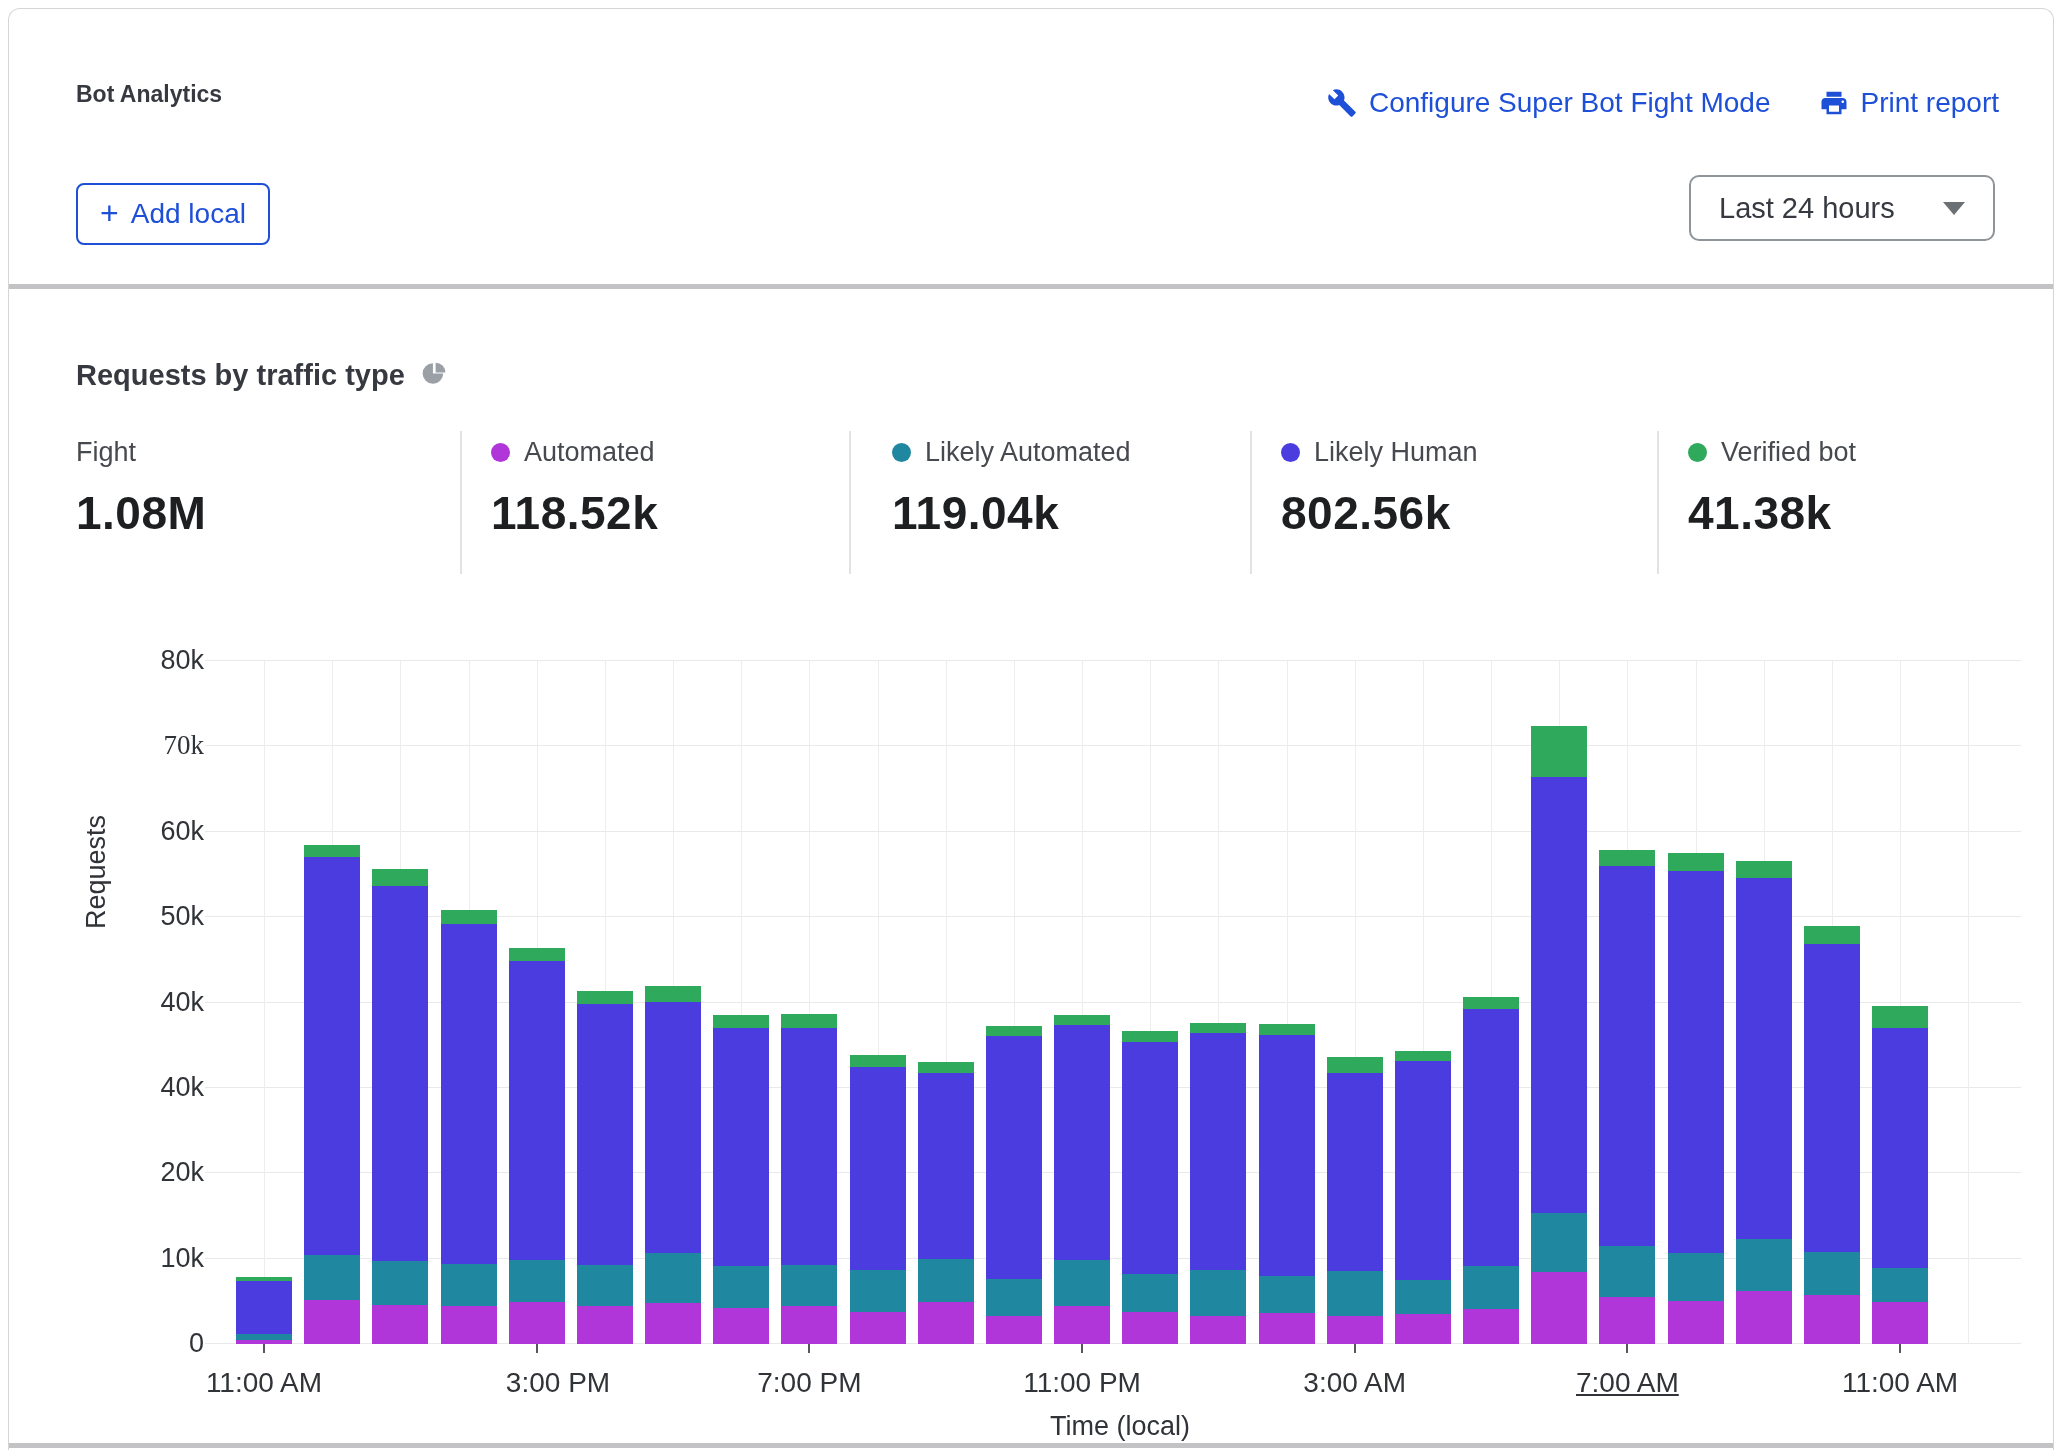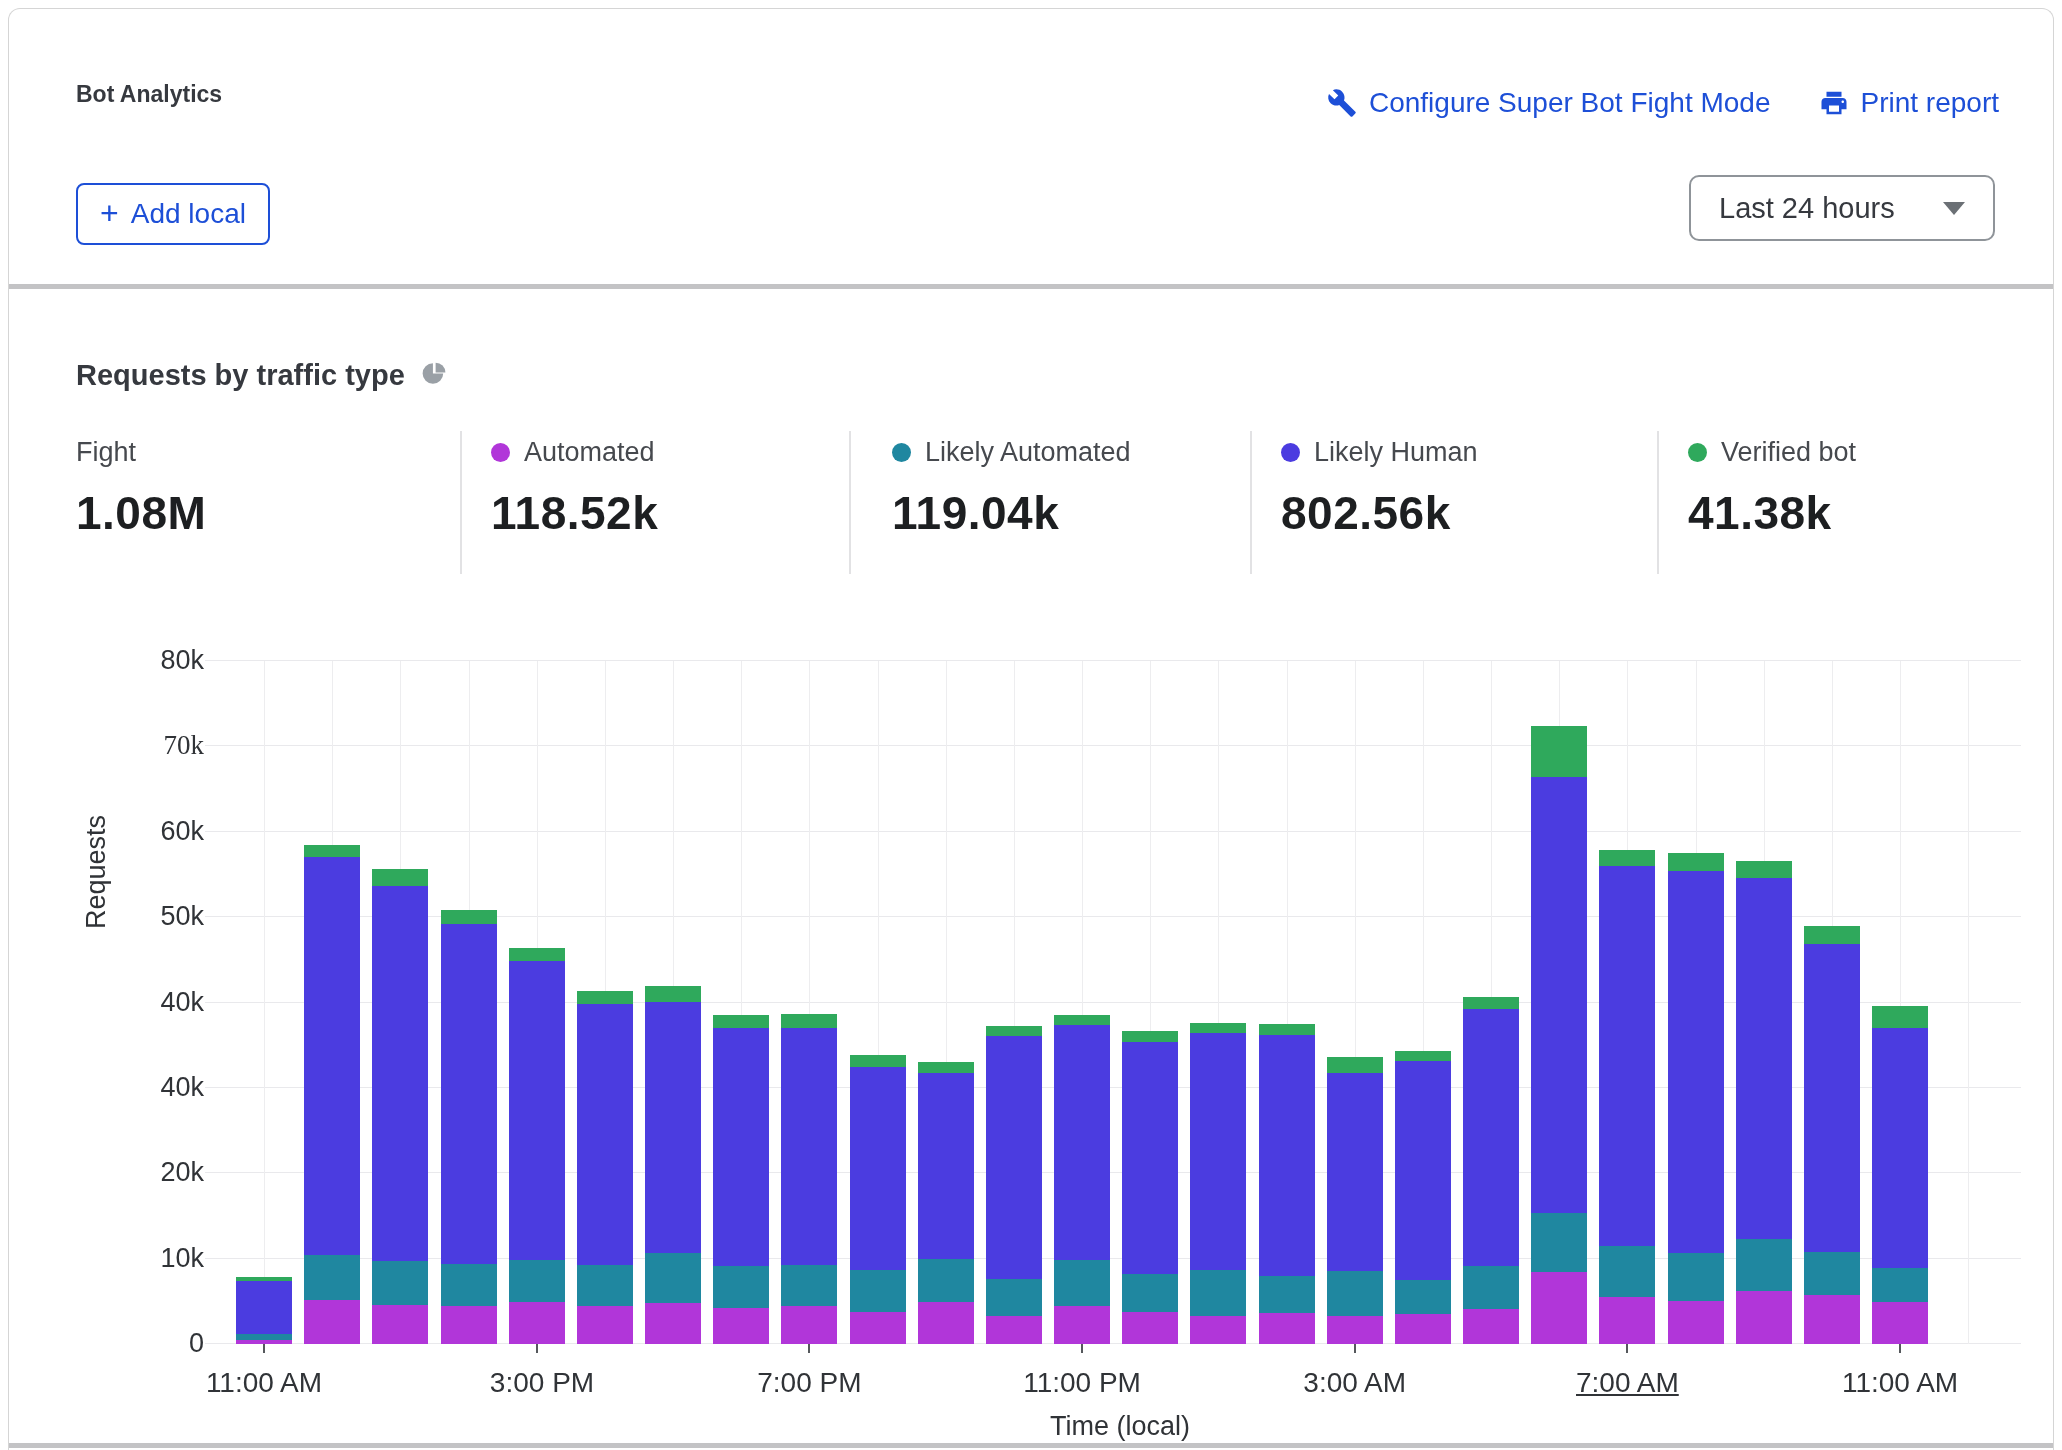--- a/index.html
+++ b/index.html
@@ -339,21 +339,21 @@
       <div class="ylab" style="left: 75px; top: 1319px;">0</div>
       <div class="ylab" style="left: 75px; top: 1233.62px;">10k</div>
       <div class="ylab" style="left: 75px; top: 1148.25px;">20k</div>
       <div class="ylab" style="left: 75px; top: 1062.88px;">40k</div>
       <div class="ylab" style="left: 75px; top: 977.5px;">40k</div>
       <div class="ylab" style="left: 75px; top: 892.125px;">50k</div>
       <div class="ylab" style="left: 75px; top: 806.75px;">60k</div>
       <div class="ylab" style="left: 75px; top: 721.375px; font-family: Liberation Serif, serif;">70k</div>
       <div class="ylab" style="left: 75px; top: 636px;">80k</div>
       <div class="xlab" style="left: 145px;">11:00 AM</div>
-      <div class="xlab" style="left: 423px;">3:00 PM</div>
+      <div class="xlab" style="left: 439px;">3:00 PM</div>
       <div class="xlab" style="left: 690.36px;">7:00 PM</div>
       <div class="xlab" style="left: 963.04px;">11:00 PM</div>
       <div class="xlab" style="left: 1235.72px;">3:00 AM</div>
       <div class="xlab" style="left: 1508.4px; text-decoration: underline;">7:00 AM</div>
       <div class="xlab" style="left: 1781.08px;">11:00 AM</div>
     </div>
   <div class="xaxis-title">Time (local)</div>
 
   <div class="bottom-divider"></div>
 </div>

